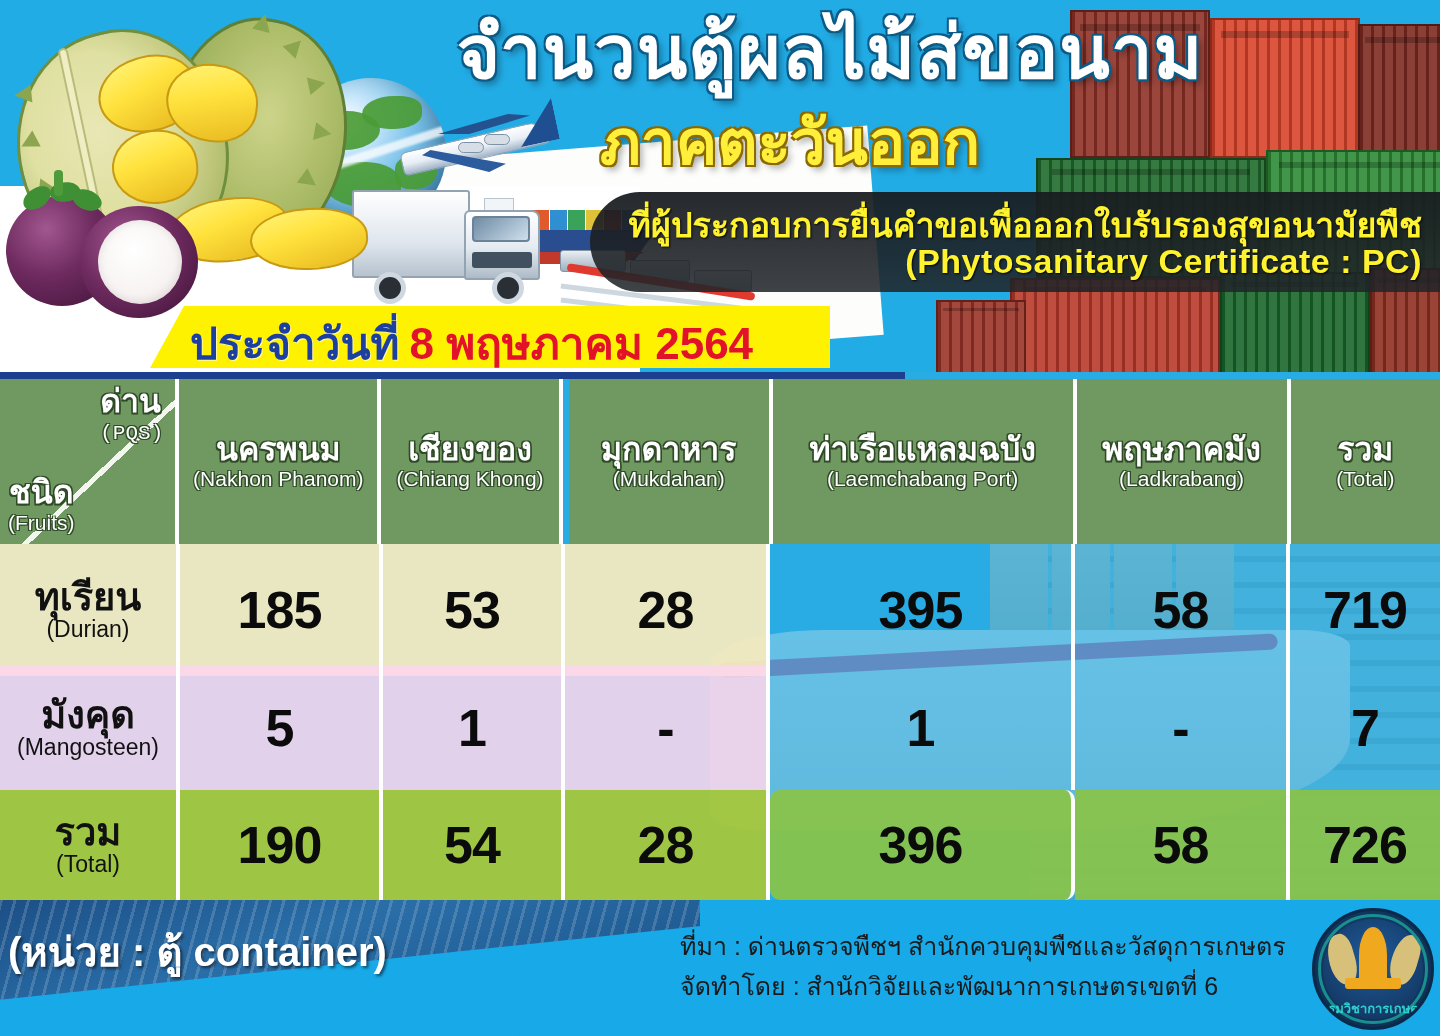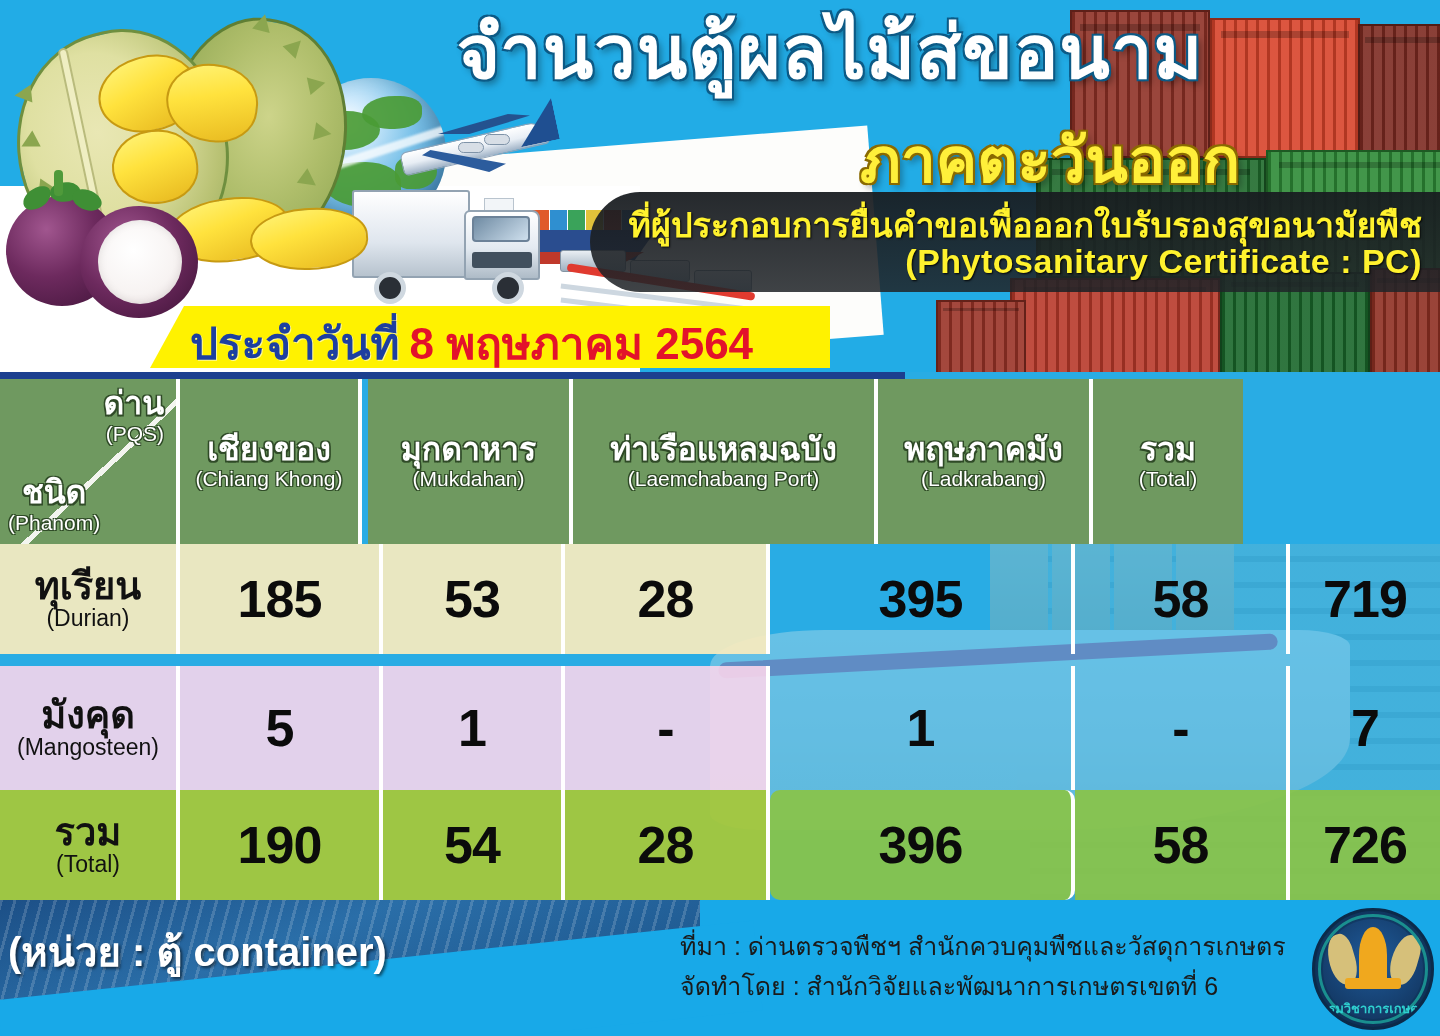--- a/index.html
+++ b/index.html
@@ -101,21 +101,21 @@
   .mangoB { position:absolute; left:80px; top:206px; width:118px; height:112px; border-radius:50%;
     background:radial-gradient(circle at 38% 32%, #a1568f 0%, #6d2a5e 48%, #3d1236 100%); }
   .mangoB .flesh { position:absolute; left:18px; top:14px; width:84px; height:84px; border-radius:50%;
     background:radial-gradient(circle at 42% 36%, #ffffff 0%, #f7f3f2 60%, #e6dcdd 100%); box-shadow:inset 0 0 10px rgba(0,0,0,.10); }
   .leaf { position:absolute; width:30px; height:20px; border-radius:60% 40% 60% 40%; background:#3f8f35; }
 
   
   .title-main { position:absolute; left:430px; top:14px; width:800px; text-align:center;
     font-size:74px; font-weight:bold; color:#ffffff; line-height:1.05; letter-spacing:1px;
     text-shadow: -2px -2px 0 #0c5a86, 2px -2px 0 #0c5a86, -2px 2px 0 #0c5a86, 2px 2px 0 #0c5a86, 4px 5px 7px rgba(0,0,0,.35); }
-  .title-sub { position:absolute; left:600px; top:128px; width:640px; text-align:right;
+  .title-sub { position:absolute; left:600px; top:110px; width:640px; text-align:left;
     font-size:62px; font-weight:bold; color:#ffef3a; line-height:1.05;
     text-shadow: -2px -2px 0 #8a6a00, 2px -2px 0 #8a6a00, -2px 2px 0 #8a6a00, 2px 2px 0 #8a6a00, 4px 5px 7px rgba(0,0,0,.35); }
 
   
   .pill { position:absolute; left:590px; top:192px; width:860px; height:100px;
     background:linear-gradient(180deg, rgba(24,28,32,.94), rgba(32,36,40,.86));
     border-radius:52px 0 0 52px; }
   .pill .l1, .pill .l2 { position:absolute; right:28px; color:#fff22e; font-weight:bold; white-space:nowrap;
     text-shadow:1px 1px 2px rgba(0,0,0,.9); }
   .pill .l1 { top:6px; font-size:34px; }
@@ -141,35 +141,35 @@
   .hdr .cell { background:#6f9960; height:165px; color:#ffffff; }
   .hdr .th { font-size:32px; font-weight:bold; line-height:1.05;
     text-shadow:-1.5px -1.5px 0 #2f4a27, 1.5px -1.5px 0 #2f4a27, -1.5px 1.5px 0 #2f4a27, 1.5px 1.5px 0 #2f4a27; }
   .hdr .en { font-size:21px; margin-top:2px; line-height:1.05;
     text-shadow:-1.2px -1.2px 0 #2f4a27, 1.2px -1.2px 0 #2f4a27, -1.2px 1.2px 0 #2f4a27, 1.2px 1.2px 0 #2f4a27; }
 
   .corner { position:relative; }
   .corner .diag { position:absolute; left:0; top:0; width:100%; height:100%; }
   .corner .diag::after { content:""; position:absolute; left:-6%; top:-8%; width:128%; height:128%;
     background:linear-gradient(to bottom right, transparent calc(50% - 2.6px), #f3f5ef calc(50% - 2.6px), #f3f5ef calc(50% + 2.6px), transparent calc(50% + 2.6px)); }
-  .corner .tr { position:absolute; right:12px; top:8px; text-align:right; }
+  .corner .tr { position:absolute; right:12px; top:8px; text-align:left;font-family:Liberation Mono, monospace; }
   .corner .bl { position:absolute; left:8px; bottom:10px; text-align:center; }
 
   
   .bodybg { position:absolute; left:0; top:172px; width:1440px; height:356px; overflow:hidden; }
   .bodybg .ship { position:absolute; left:690px; top:0px; width:760px; height:356px; opacity:.30; }
   .bodybg .hull2 { position:absolute; left:20px; top:86px; width:640px; height:200px; border-radius:18% 8% 46% 8%;
     background:linear-gradient(180deg,#f4f2ec 0%, #e9e6de 55%, #d8d4c9 100%); }
   .bodybg .stripe { position:absolute; left:28px; top:104px; width:560px; height:16px; background:#e0457d; border-radius:8px; transform:rotate(-3deg); }
   .bodybg .stack { position:absolute; top:0px; width:58px; background:linear-gradient(180deg,#cfc9ae,#a9a68c); }
   .bodybg .fl { position:absolute; right:0; bottom:0; width:420px; height:356px;
     background:repeating-linear-gradient(0deg, rgba(150,150,130,.55) 0 6px, rgba(210,205,180,.5) 6px 26px); }
 
   .r1 { top:172px; height:122px; }
-  .r1 .cell { background:rgba(250,235,190,.92); height:110px; }
+  .r1 .cell { background:rgba(250,235,190,.92); height:132px; }
   .r2 { top:294px; height:124px; }
   .r2 .cell { background:rgba(252,214,236,.88); height:124px; }
   .r3 { top:418px; height:110px; }
   .r3 .cell { background:rgba(168,200,54,.92); height:110px; }
   .r3 .cell.gr { background:rgba(138,195,70,.92); }
 
   .num { font-size:52px; font-weight:bold; color:#0b0b0b; letter-spacing:-1px; }
   .fruit-th { font-size:38px; font-weight:bold; color:#111; line-height:1; }
   .fruit-en { font-size:23px; color:#111; line-height:1.1; margin-top:1px; }
 
@@ -328,22 +328,26 @@
 
     <div class="row hdr">
       <div class="cell corner" style="width:180px;">
         <div class="diag"></div>
         <div class="tr">
           <div class="th">ด่าน</div>
           <div class="en">(PQS)</div>
         </div>
         <div class="bl">
           <div class="th">ชนิด</div>
-          <div class="en">(Phanom)</div>
-        </div>
+          <div class="en">(Fruits)</div>
+        </div>
+      </div>
+      <div class="cell" style="width:203px;">
+        <div class="th">นครพนม</div>
+        <div class="en">(Nakhon Phanom)</div>
       </div>
       <div class="cell" style="width:182px;">
         <div class="th">เชียงของ</div>
         <div class="en">(Chiang Khong)</div>
       </div>
       <div class="cell" style="width:205px;margin-left:6px;">
         <div class="th">มุกดาหาร</div>
         <div class="en">(Mukdahan)</div>
       </div>
       <div class="cell" style="width:305px;">

